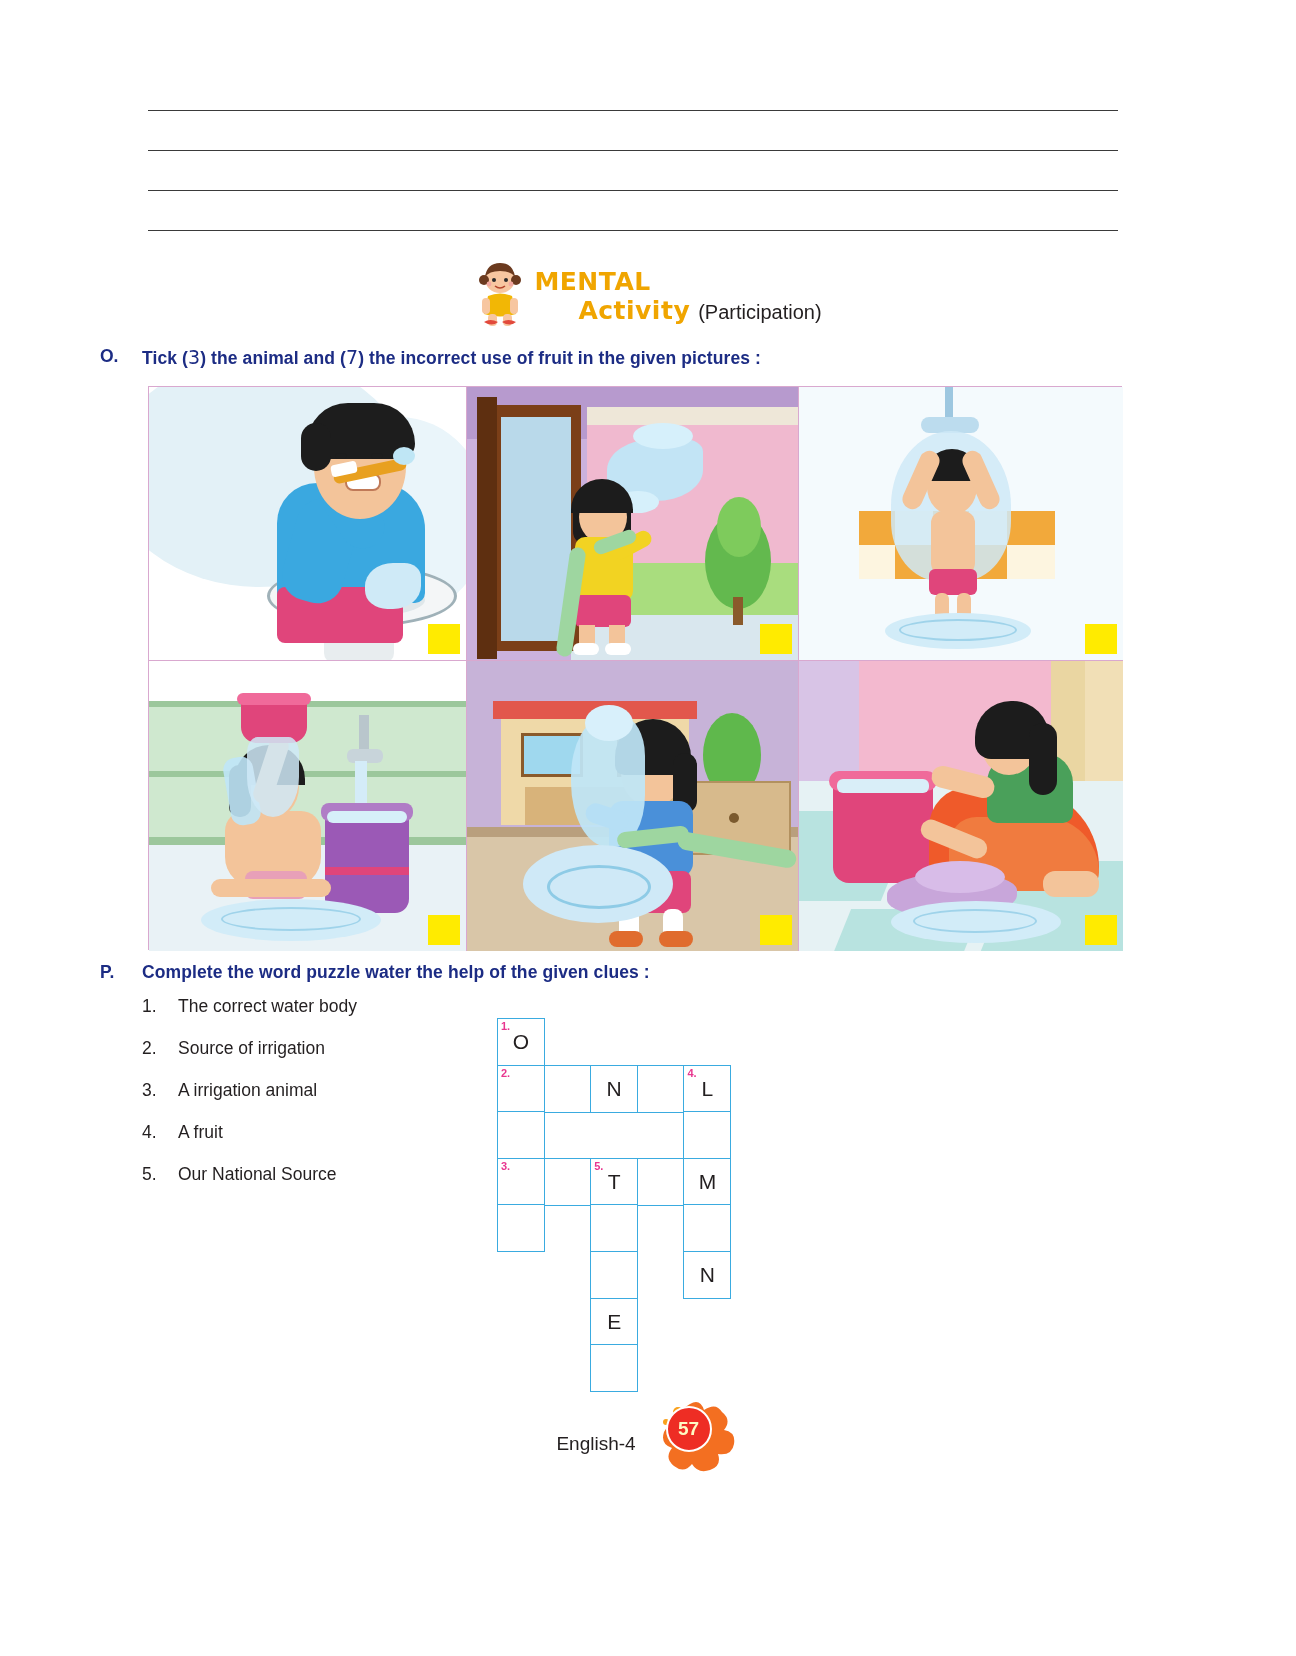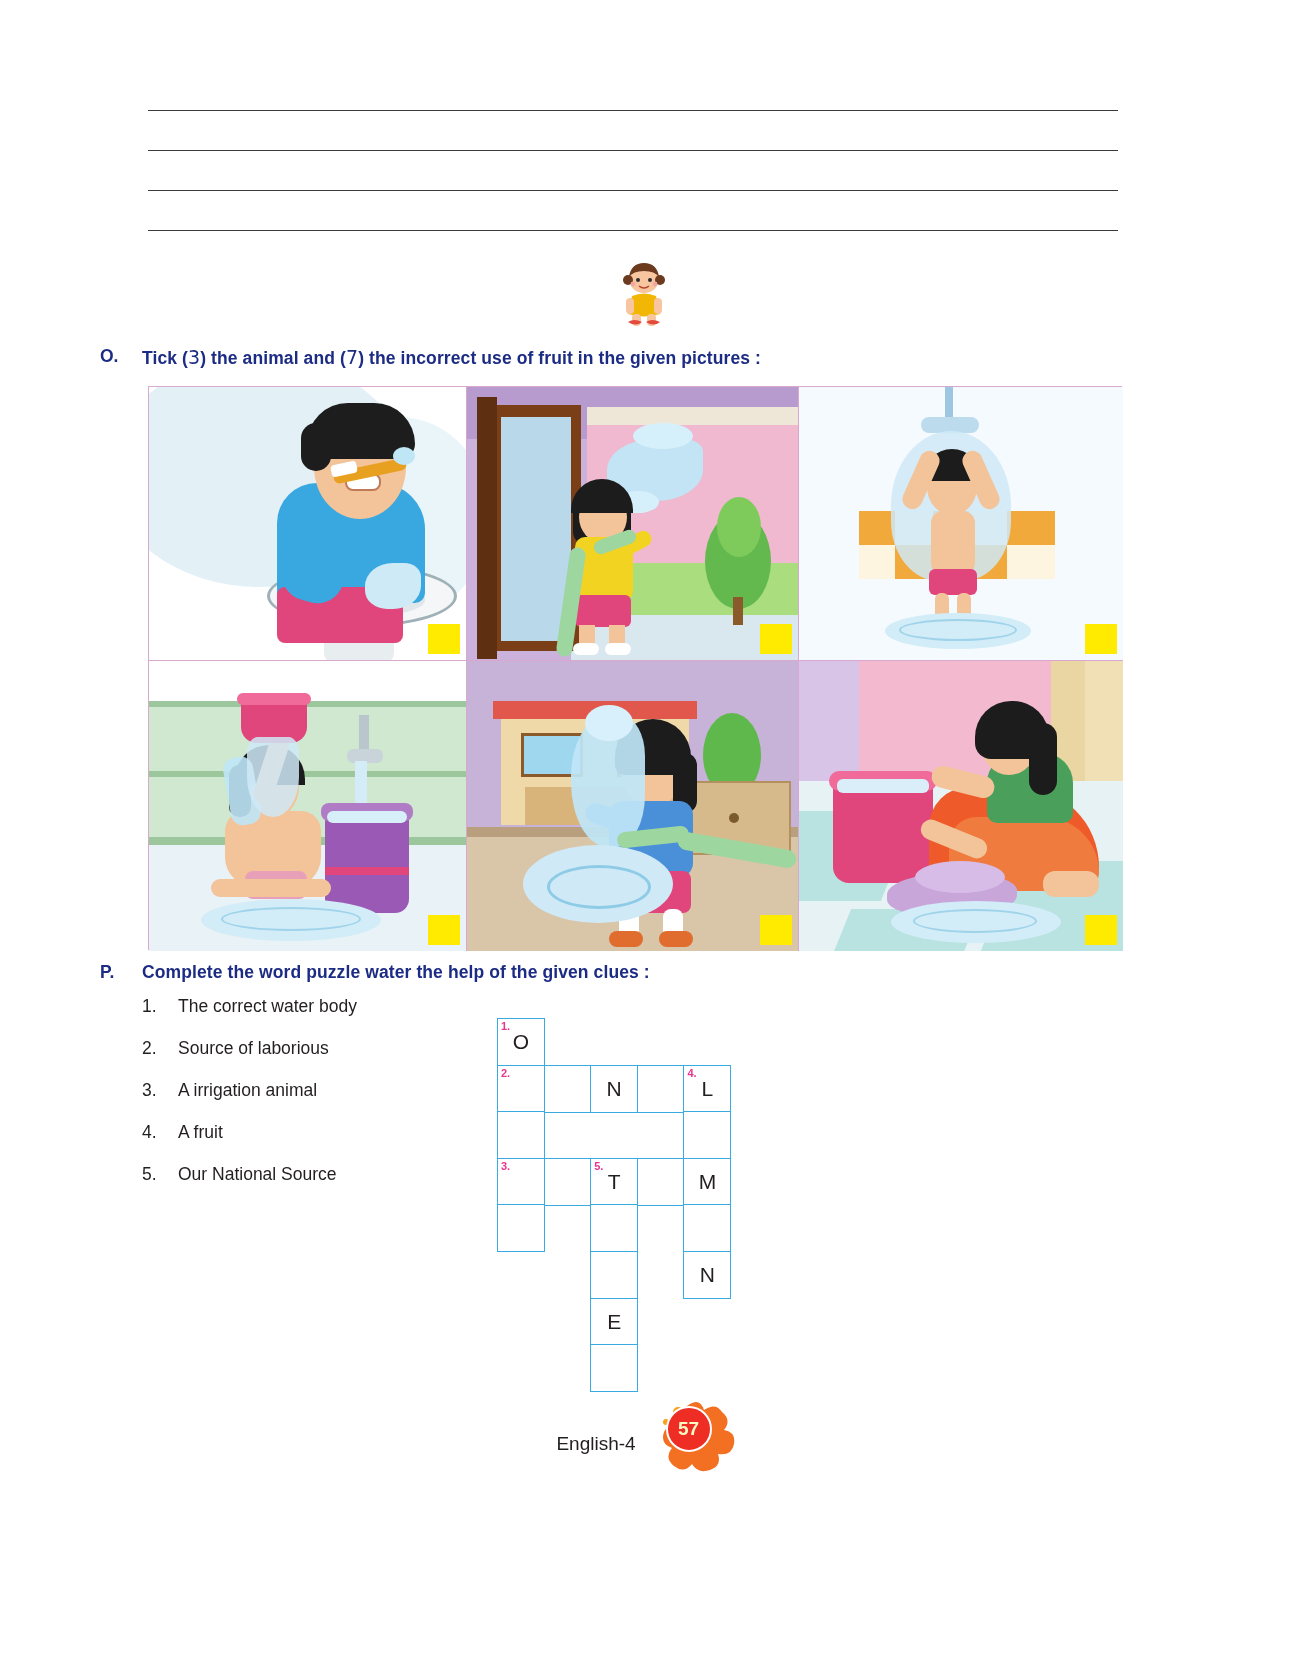--- a/index.html
+++ b/index.html
@@ -133,20 +133,27 @@
         <circle cx="37" cy="22" r="2.4" fill="#f2a7a0"></circle>
         <path d="M14 34 q12 -5 24 0 l4 18 q-16 5 -32 0z" fill="#f2b705"></path>
         <rect x="8" y="36" width="8" height="16" rx="4" fill="#f7c6a0"></rect>
         <rect x="36" y="36" width="8" height="16" rx="4" fill="#f7c6a0"></rect>
         <rect x="14" y="52" width="9" height="12" rx="4" fill="#f7c6a0"></rect>
         <rect x="29" y="52" width="9" height="12" rx="4" fill="#f7c6a0"></rect>
         <path d="M10 60 q6 -4 14 0 q-6 5 -14 0z" fill="#e24a3c"></path>
         <path d="M28 60 q6 -4 14 0 q-6 5 -14 0z" fill="#e24a3c"></path>
       </svg>
     </div>
+    <div class="mental-text">
+      <div class="mental-word">MENTAL</div>
+      <div class="activity-row">
+        <div class="activity-word">Activity</div>
+        <div class="participation">(Participation)</div>
+      </div>
+    </div>
   </div>
 </div>
 
 <div class="q-o">
   <span class="q-label">O.</span><span class="q-text"><span>Tick (</span><span class="tickglyph">3</span><span>) the animal and (</span><span class="tickglyph">7</span><span>) the incorrect use of fruit in the given pictures :</span></span>
 </div>
 
 <div class="pic-grid">
 
   <div class="pic">
@@ -371,21 +378,21 @@
 
 <div class="q-p">
   <span class="q-label">P.</span><span class="q-text">Complete the word puzzle water the help of the given clues :</span>
 </div>
 
 <div class="clues">
   <div class="clue">
     <span class="num">1.</span><span>The correct water body</span>
   </div>
   <div class="clue">
-    <span class="num">2.</span><span>Source of laborious</span>
+    <span class="num">2.</span><span>Source of irrigation</span>
   </div>
   <div class="clue">
     <span class="num">3.</span><span>A irrigation animal</span>
   </div>
   <div class="clue">
     <span class="num">4.</span><span>A fruit</span>
   </div>
   <div class="clue">
     <span class="num">5.</span><span>Our National Source</span>
   </div>

